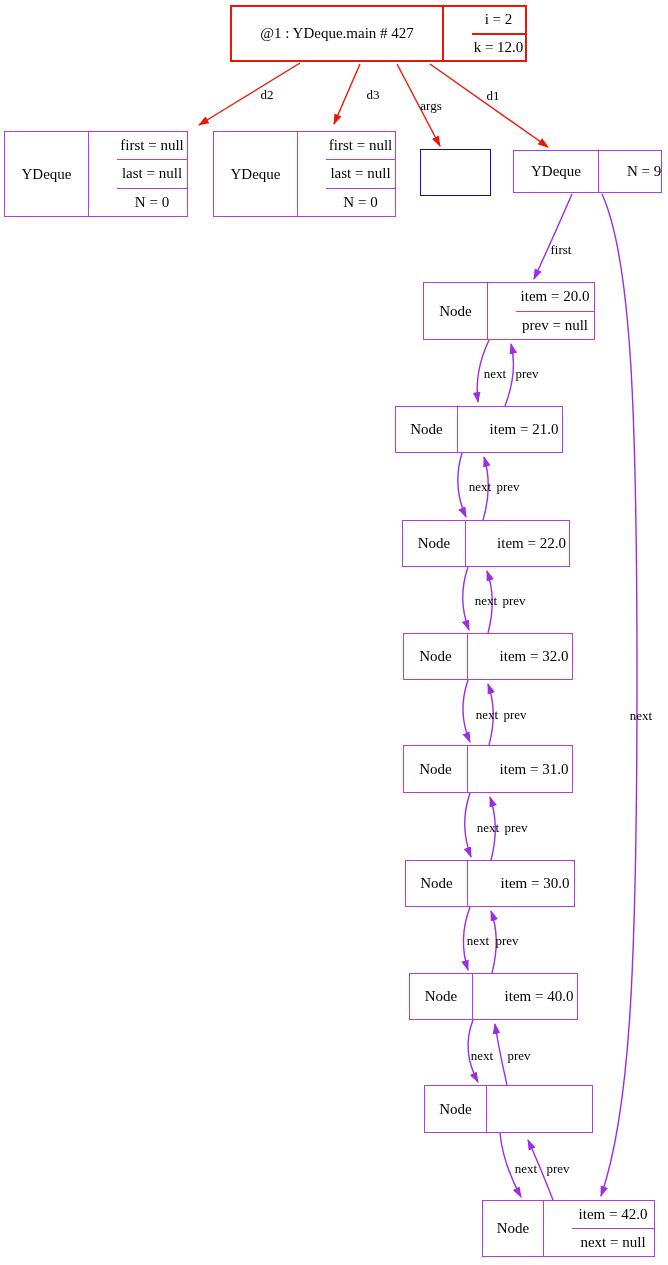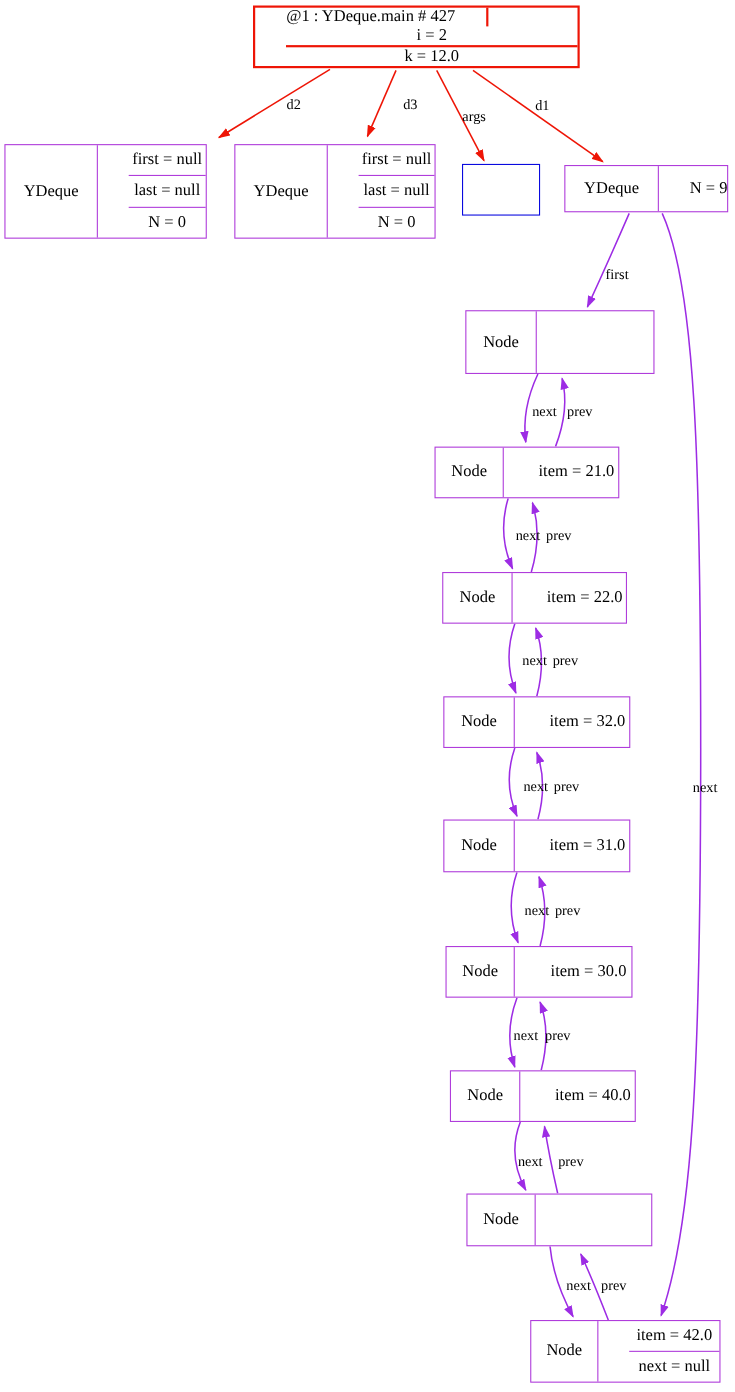--- a/index.html
+++ b/index.html
@@ -4,21 +4,21 @@
 <style>
   html,body { margin:0; padding:0; background:#ffffff; }
   .canvas {
     position:relative; width:668px; height:1265px; background:var(--background,#fff);
     font-family:"Liberation Serif","DejaVu Serif",serif; color:var(--text,#000);
     overflow:hidden;
   }
   svg.edges { position:absolute; left:0; top:0; width:668px; height:1265px; }
   .box { position:absolute; display:flex; background:#fff; box-sizing:border-box; }
   .box.purple { border:1.6px solid var(--purple_box); }
-  .box.red    { border:2px solid var(--red);flex-direction:column; }
+  .box.red    { border:2px solid var(--red); }
   .box.blue   { border:1.6px solid var(--blue); }
   .head {
     display:flex; align-items:center; justify-content:center;
     font-size:15px; box-sizing:border-box; flex:0 0 auto;
   }
   .box.purple .head { border-right:1.6px solid var(--purple_box);text-align:center; }
   .box.red .head    { border-right:2px solid var(--red); }
   .fields { flex:1 1 auto; display:flex; flex-direction:column; }
   .field {
     flex:1 1 0; display:flex; align-items:center; justify-content:center;
@@ -109,20 +109,24 @@
 
   <div class="box purple" style="left:513px; top:150px; width:149px; height:43px;">
     <div class="head" style="width:85px;">YDeque</div>
     <div class="fields">
       <div class="field">N = 9</div>
     </div>
   </div>
 
   <div class="box purple" style="left:423px; top:282px; width:172px; height:58px;">
     <div class="head" style="width:64px;">Node</div>
+    <div class="fields">
+      <div class="field">item = 20.0</div>
+      <div class="field">prev = null</div>
+    </div>
   </div>
 
   <div class="box purple" style="left:395px; top:406px; width:168px; height:47px;">
     <div class="head" style="width:62px;">Node</div>
     <div class="fields">
         <div class="field">item = 21.0</div>
       </div>
   </div>
 
   <div class="box purple" style="left:402px; top:520px; width:168px; height:47px;">

